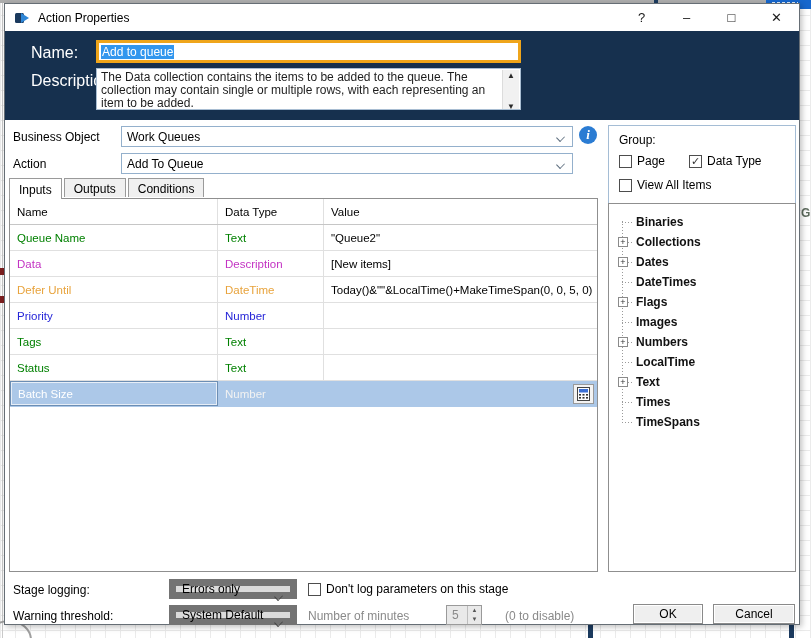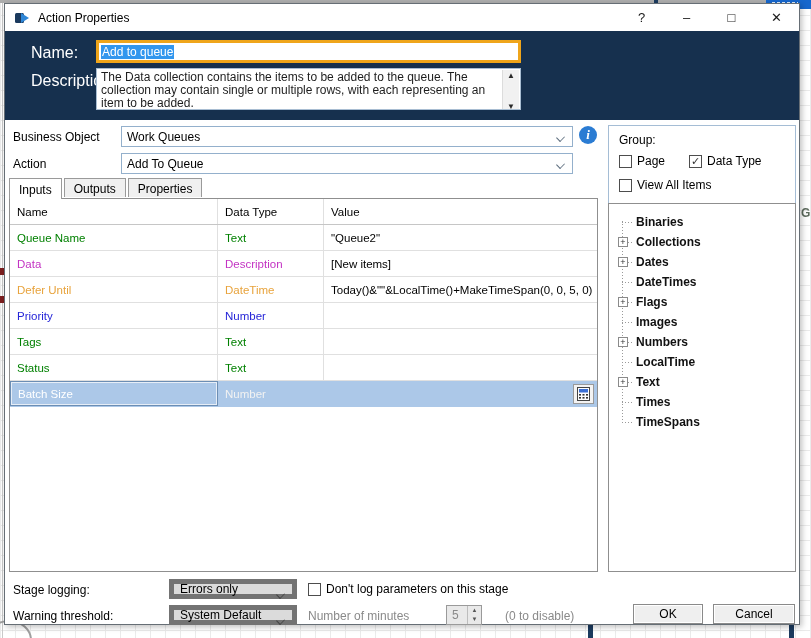--- a/index.html
+++ b/index.html
@@ -91,21 +91,21 @@
   .tree-rail { position:absolute; left:13px; top:17px; width:1px;
     background-image:repeating-linear-gradient(#9a9a9a 0 1px, transparent 1px 3px); }
   .tree-item { position:relative; height:20px; display:flex; align-items:center; padding-left:27px;
     font-weight:bold; font-size:12px; color:#111; }
   .tree-stub { position:absolute; left:13px; top:10px; height:1px; width:11px;
     background-image:repeating-linear-gradient(90deg,#9a9a9a 0 1px, transparent 1px 3px); }
   .tree-exp { position:absolute; left:9px; top:5px; width:10px; height:10px; background:#fff;
     border:1px solid #8a8a8a; font-weight:normal; font-size:9px; line-height:8px; text-align:center; color:#333; }
 
   .foot-lbl { position:absolute; font-size:12px; color:#000; }
-  .dd { position:absolute; height:20px; background:#dbdbdb; border:5px solid #737373;
+  .dd { position:absolute; height:20px; background:#dbdbdb; border:7px solid #737373;
     display:flex; align-items:center; padding-left:6px; font-size:12px; }
   .dd .chev { border-color:#444; }
   .gray-txt { color:#8a8a8a; }
   .spinner { position:absolute; left:441px; width:36px; height:20px; border:1px solid #9a9a9a;
     background:#e9e9e9; display:flex; }
   .spinner .val { flex:1; display:flex; align-items:center; padding-left:5px; color:#8a8a8a; }
   .spinner .arrows { width:14px; border-left:1px solid #bdbdbd; display:flex; flex-direction:column; }
   .spinner .arrows span { flex:1; font-size:6px; color:#555; text-align:center; line-height:9px; }
   .btn { position:absolute; top:600px; height:20px; background:#efefef; border:1px solid #8a8a8a;
     box-shadow:inset 0 0 0 1px #ffffff; display:flex; align-items:center; justify-content:center; font-size:12px; }
@@ -169,21 +169,21 @@
 
   <span class="lbl-b" style="position:absolute; left:8px; top:153px">Action</span>
   <div class="combo" style="left:116px; top:149px; width:452px">
     <span>Add To Queue</span>
     <span class="chev"></span>
   </div>
 
   <div class="tab-strip" id="tab-strip">
       <div class="tab active">Inputs</div>
       <div class="tab">Outputs</div>
-      <div class="tab">Properties</div>
+      <div class="tab">Conditions</div>
     </div>
 
   <div class="param-panel">
     <div class="p-row hdr" id="param-header">
         <div class="p-cell">Name</div>
         <div class="p-cell">Data Type</div>
         <div class="p-cell">Value</div>
       </div>
     <div id="param-rows">
         <div class="p-row">

